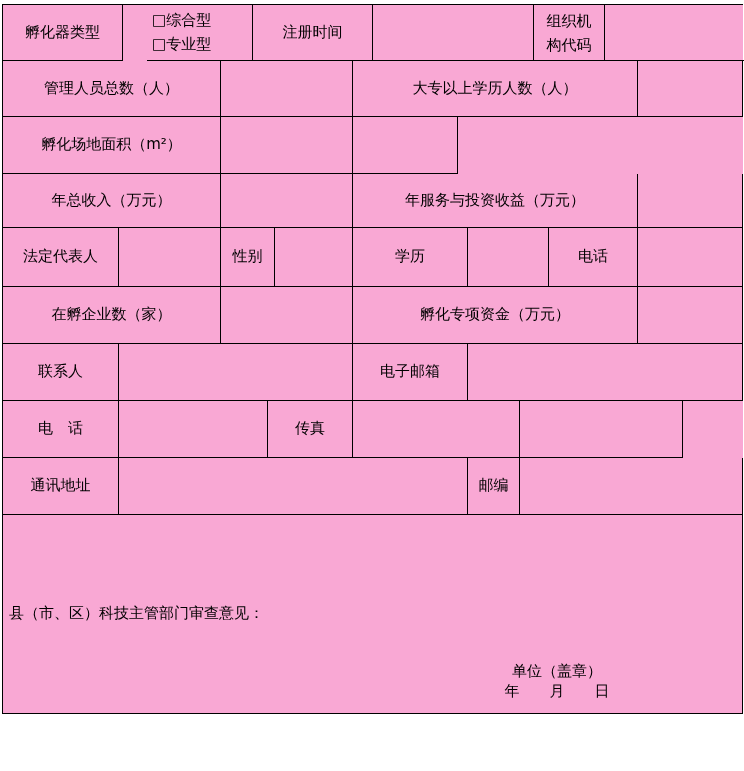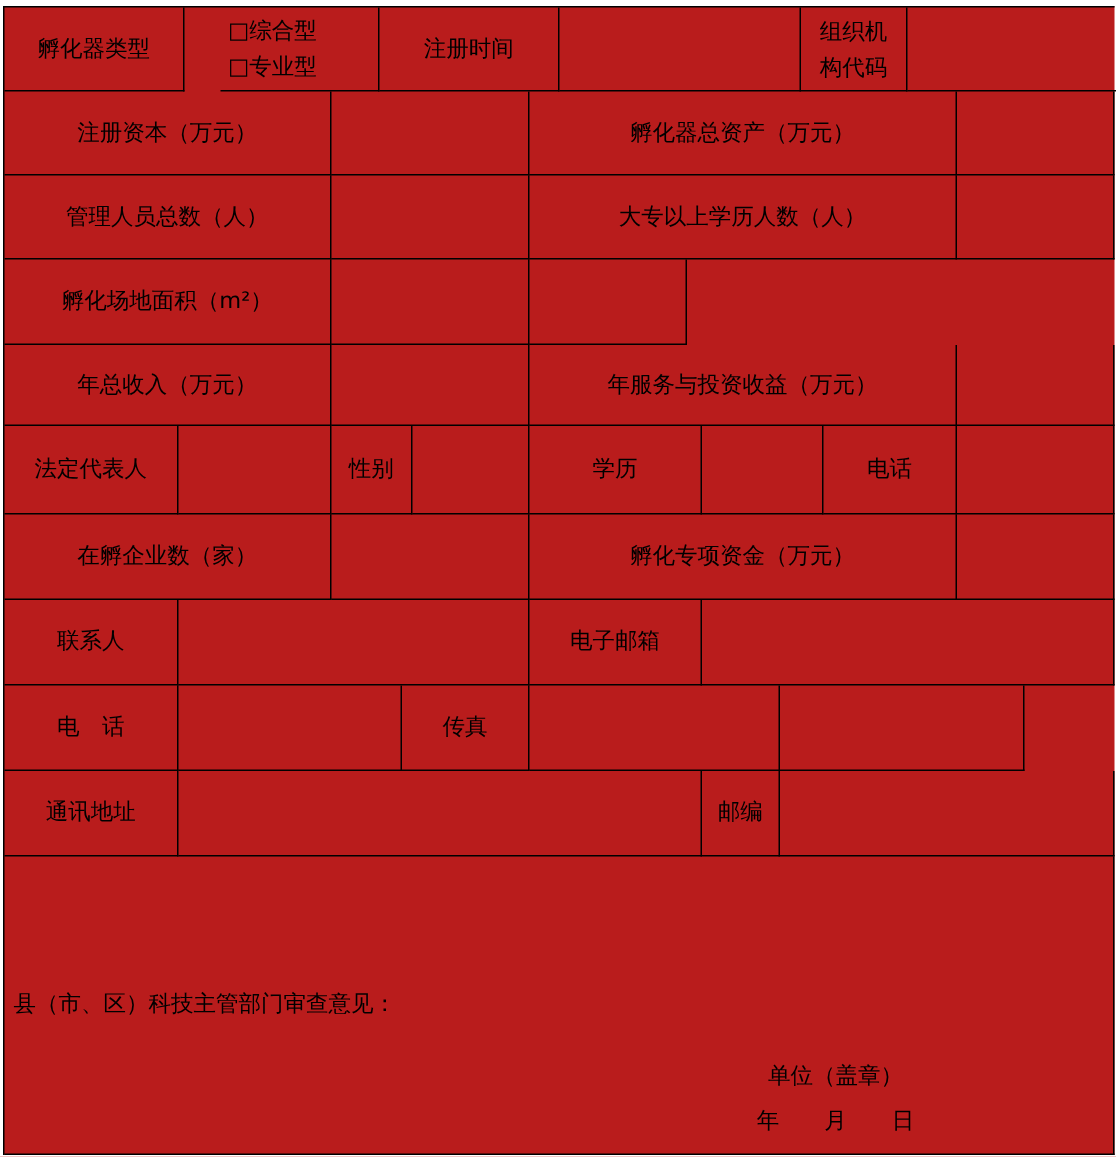--- a/index.html
+++ b/index.html
@@ -11,21 +11,21 @@
     overflow: hidden;
     font-family: "DejaVu Sans", "Liberation Sans", sans-serif;
     color: #000000;
   }
   .form-table {
     position: relative;
     margin: 4px 0 0 2px;
     width: 740px;
     border-top: 1px solid #000;
     border-left: 1px solid #000;
-    background: #b91c1c;
+    background: #f9a8d4;
   }
   .row { display: flex; width: 740px; }
   .c {
     box-sizing: border-box;
     border-right: 1px solid #000;
     border-bottom: 1px solid #000;
     display: flex;
     align-items: center;
     justify-content: center;
     text-align: center;
@@ -56,45 +56,39 @@
   }
   .review-title { padding: 8px 6px; }
   .stamp-block {
     position: absolute;
     right: 100px;
     bottom: 12px;
     width: 170px;
     text-align: center;
     line-height: 20px;
   }
-  .date-line { margin-top: 10px; }
+  .date-line { }
 </style>
 </head>
 <body>
 
 <div class="form-table">
 
   <div class="row" style="height:56px">
     <div class="c" style="flex:0 0 120px">孵化器类型</div>
     <div class="c opts" style="flex:0 0 106px">
       <span>□综合型</span>
       <span>□专业型</span>
     </div>
     <div class="c" style="flex:0 0 120px">注册时间</div>
     <div class="c" style="flex:0 0 161px"></div>
     <div class="c wrap" style="flex:0 0 71px">组织机构代码</div>
     <div class="c" style="flex:0 0 162px"></div>
   </div>
 
-  <div class="row" style="height:56px">
-    <div class="c" style="flex:0 0 218px">注册资本（万元）</div>
-    <div class="c" style="flex:0 0 132px"></div>
-    <div class="c" style="flex:0 0 285px">孵化器总资产（万元）</div>
-    <div class="c" style="flex:0 0 105px"></div>
-  </div>
 
   <div class="row" style="height:56px">
     <div class="c" style="flex:0 0 218px">管理人员总数（人）</div>
     <div class="c" style="flex:0 0 132px"></div>
     <div class="c" style="flex:0 0 285px">大专以上学历人数（人）</div>
     <div class="c" style="flex:0 0 105px"></div>
   </div>
 
   <div class="row" style="height:57px">
     <div class="c" style="flex:0 0 218px">孵化场地面积（m²）</div>

